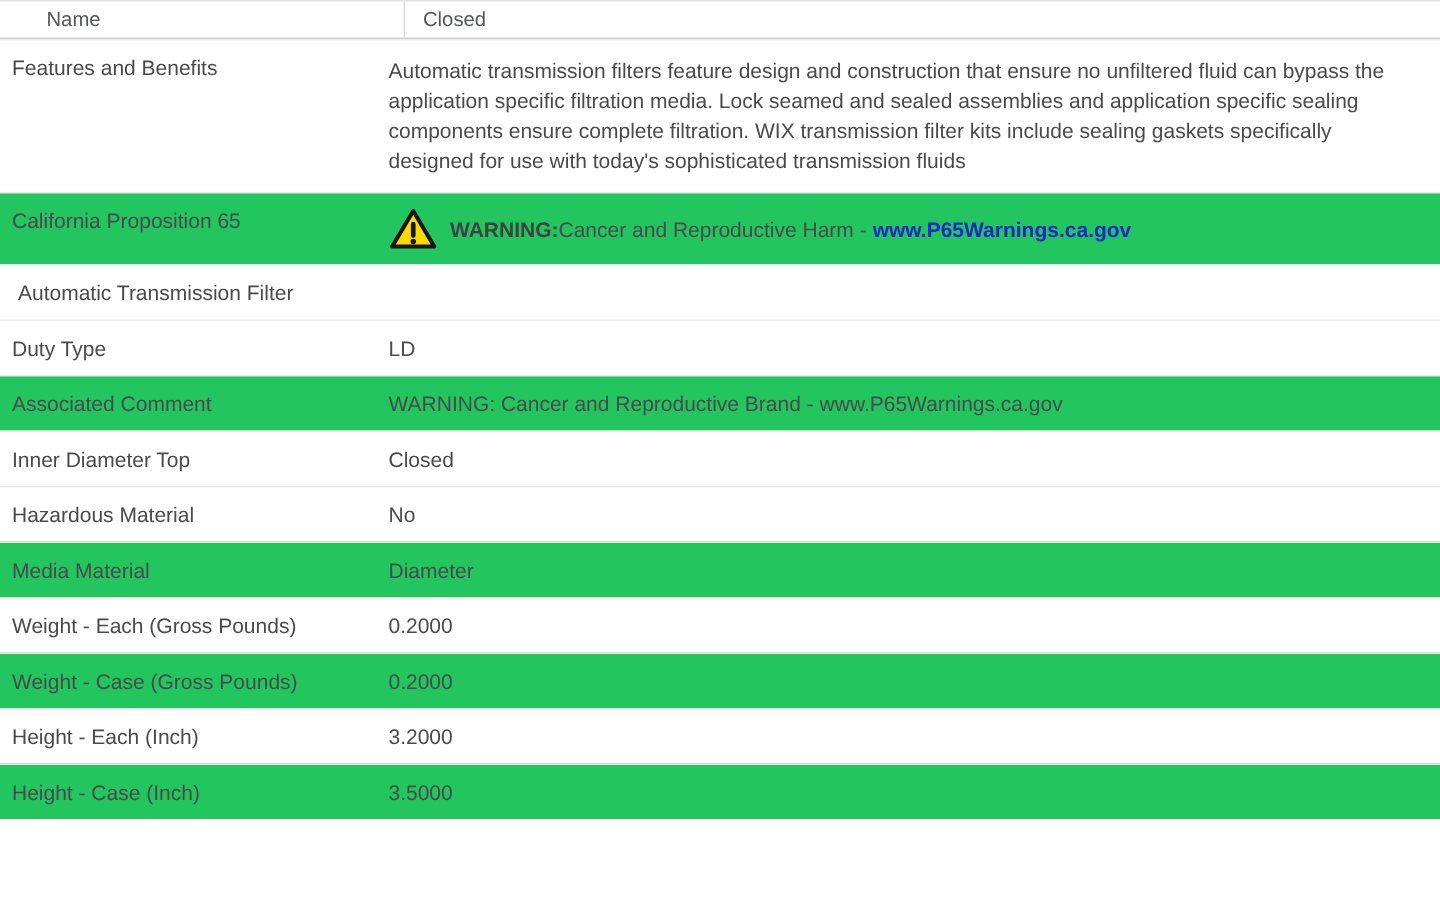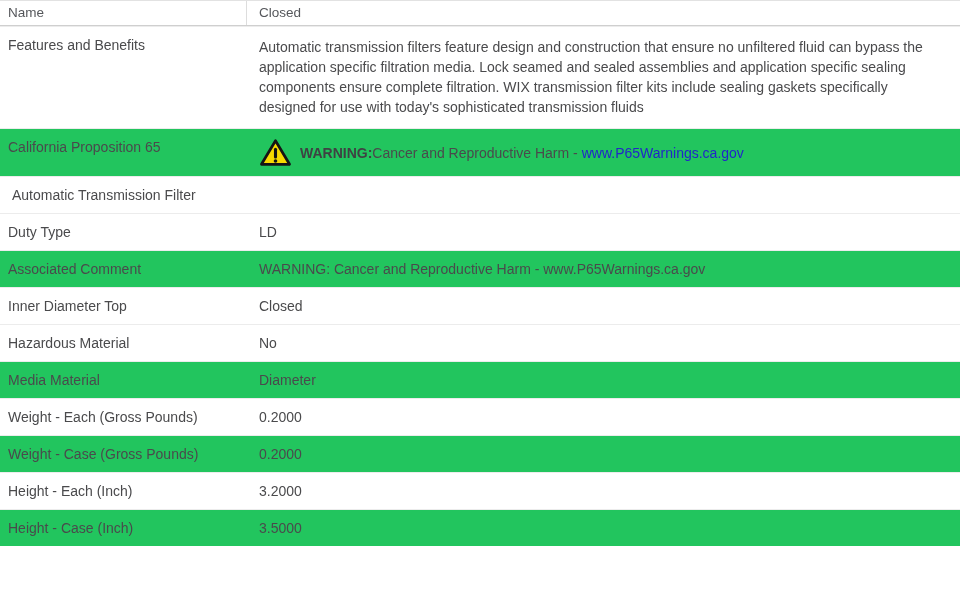--- a/index.html
+++ b/index.html
@@ -4,40 +4,40 @@
 <style>
   * { margin:0; padding:0; box-sizing:border-box; }
   html,body { width:960px; height:615px; overflow:hidden; background:#fff; }
   body { font-family:"Liberation Sans", sans-serif; color:#4a4a4c; }
 
   .spec-table { width:960px; }
 
   
   .thead { display:flex; border-top:1px solid #e2e2e2; border-bottom:1px solid #cfcfcf; color:#55575b; font-size:13.5px; }
   .th { padding:3px 8px 4px 8px; line-height:17px; }
-  .th-name { flex:0 0 247px; border-right:1px solid #ddd; }
+  .th-name { flex:0 0 247px; border-right:1px solid #ddd;margin-left:23px; }
   .th-value { flex:1; padding-left:12px; }
 
   
   .row { display:flex; border-top:1px solid #ececec; font-size:14px; }
   .row:first-of-type { border-top:none; }
   .row.stripe { background:#22c55e; }
   .cell-name  { flex:0 0 247px; padding:9px 10px 9px 8px; line-height:18px; }
   .cell-value { flex:1; padding:9px 14px 9px 12px; line-height:18px; }
 
   
   .row-features .cell-name  { }
   .row-features .cell-value { padding-top:10px; padding-bottom:11px; line-height:20px; }
 
   
   .row-prop65 .cell-value { display:flex; align-items:center; padding-top:9px; padding-bottom:9px; }
   .warning-icon { width:33px; height:29px; flex:0 0 auto; margin-right:8px; display:block; }
   .w-bold { font-weight:bold; color:#3f4143; }
   .w-text { color:#4a4a4c; }
-  .w-link { font-weight:normal; color:#2126c9; text-decoration:none; margin-left:4px; cursor:pointer; }
+  .w-link { font-weight:bold; color:#2126c9; text-decoration:none; margin-left:4px; cursor:pointer; }
 </style>
 </head>
 <body>
 
 <div class="spec-table">
 
   <div class="thead">
     <div class="th th-name">Name</div>
     <div class="th th-value">Closed</div>
   </div>
@@ -66,21 +66,21 @@
   </div>
 
 
   <div class="row">
     <div class="cell-name">Duty Type</div>
     <div class="cell-value">LD</div>
   </div>
 
   <div class="row stripe">
     <div class="cell-name">Associated Comment</div>
-    <div class="cell-value">WARNING: Cancer and Reproductive Harm - www.P65Warnings.ca.gov</div>
+    <div class="cell-value">WARNING: Cancer and Reproductive Brand - www.P65Warnings.ca.gov</div>
   </div>
 
   <div class="row">
     <div class="cell-name">Inner Diameter Top</div>
     <div class="cell-value">Closed</div>
   </div>
 
 
   <div class="row">
     <div class="cell-name">Hazardous Material</div>

